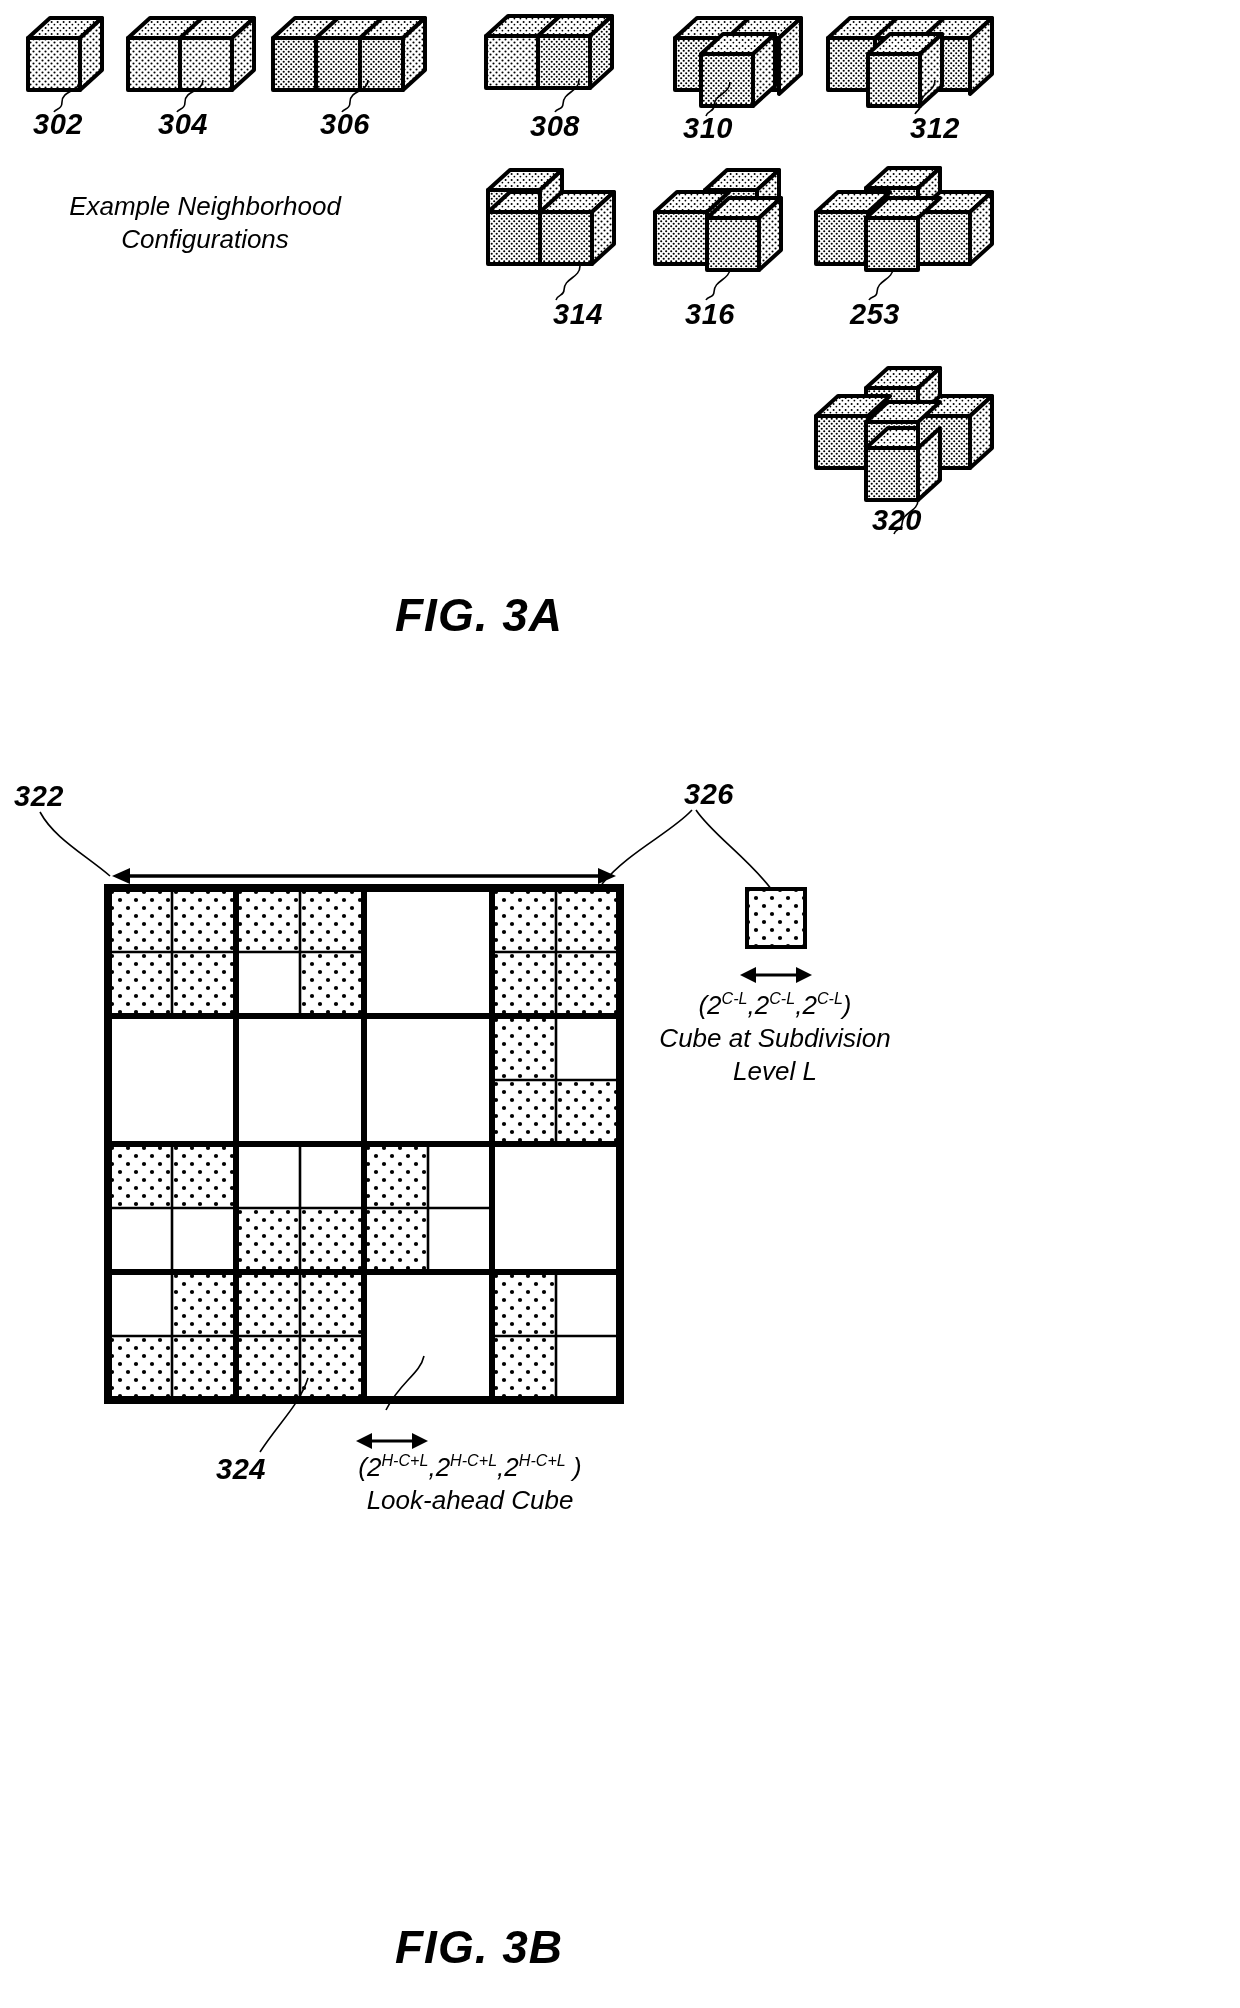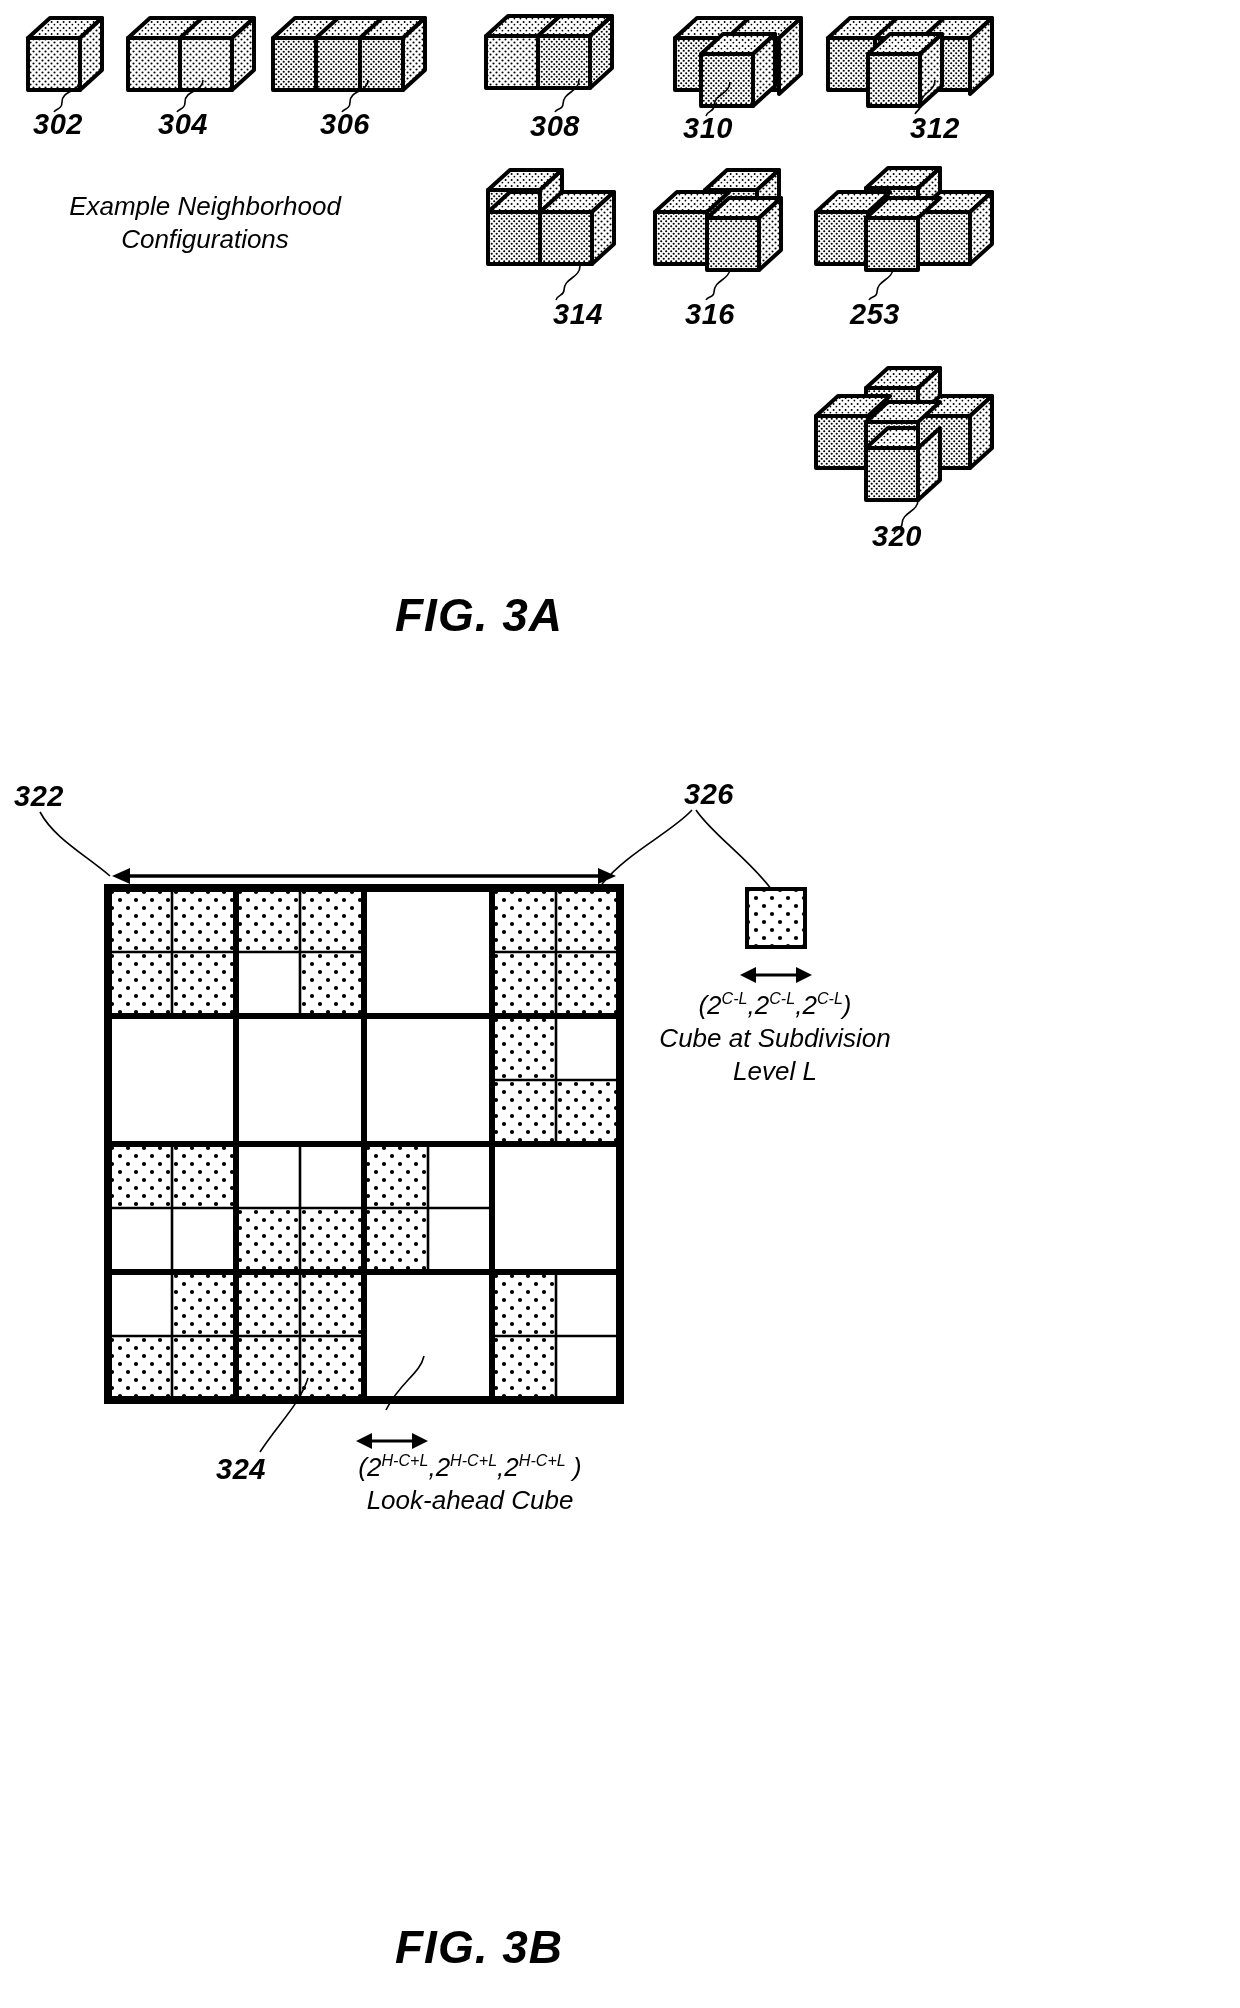--- a/index.html
+++ b/index.html
@@ -242,21 +242,21 @@
 
         <polygon points="58,62 80,42 132,42 110,62" fill="url(#dotsTop)"></polygon>
         <polygon points="58,62 110,62 110,114 58,114" fill="url(#dotsMed)"></polygon>
 
         <polygon points="58,88 80,68 110,68 110,88" fill="url(#dotsTop)"></polygon>
         <polygon points="58,88 110,88 110,140 58,140" fill="url(#dotsMed)"></polygon>
         <polygon points="110,88 132,68 132,120 110,140" fill="url(#dotsFine)"></polygon>
       </g>
     </svg>
   </div>
-  <div class="abs refnum" style="left:872px;top:520px;text-align:center;">320</div>
+  <div class="abs refnum" style="left:872px;top:504px;text-align:center;">320</div>
   <svg class="abs" style="left:888px;top:500px;width:44px;height:36px;">
     <path class="leader" d="M30 0 C 30 12, 14 12, 14 24 C 14 30, 8 28, 6 34"></path>
   </svg>
 
   <div class="abs caption" style="left:55px;top:190px;width:300px;text-align:center;">
     <div>Example Neighborhood</div>
     <div>Configurations</div>
   </div>
 
   <div class="abs figlabel" style="left:395px;top:588px;">FIG. 3A</div>

